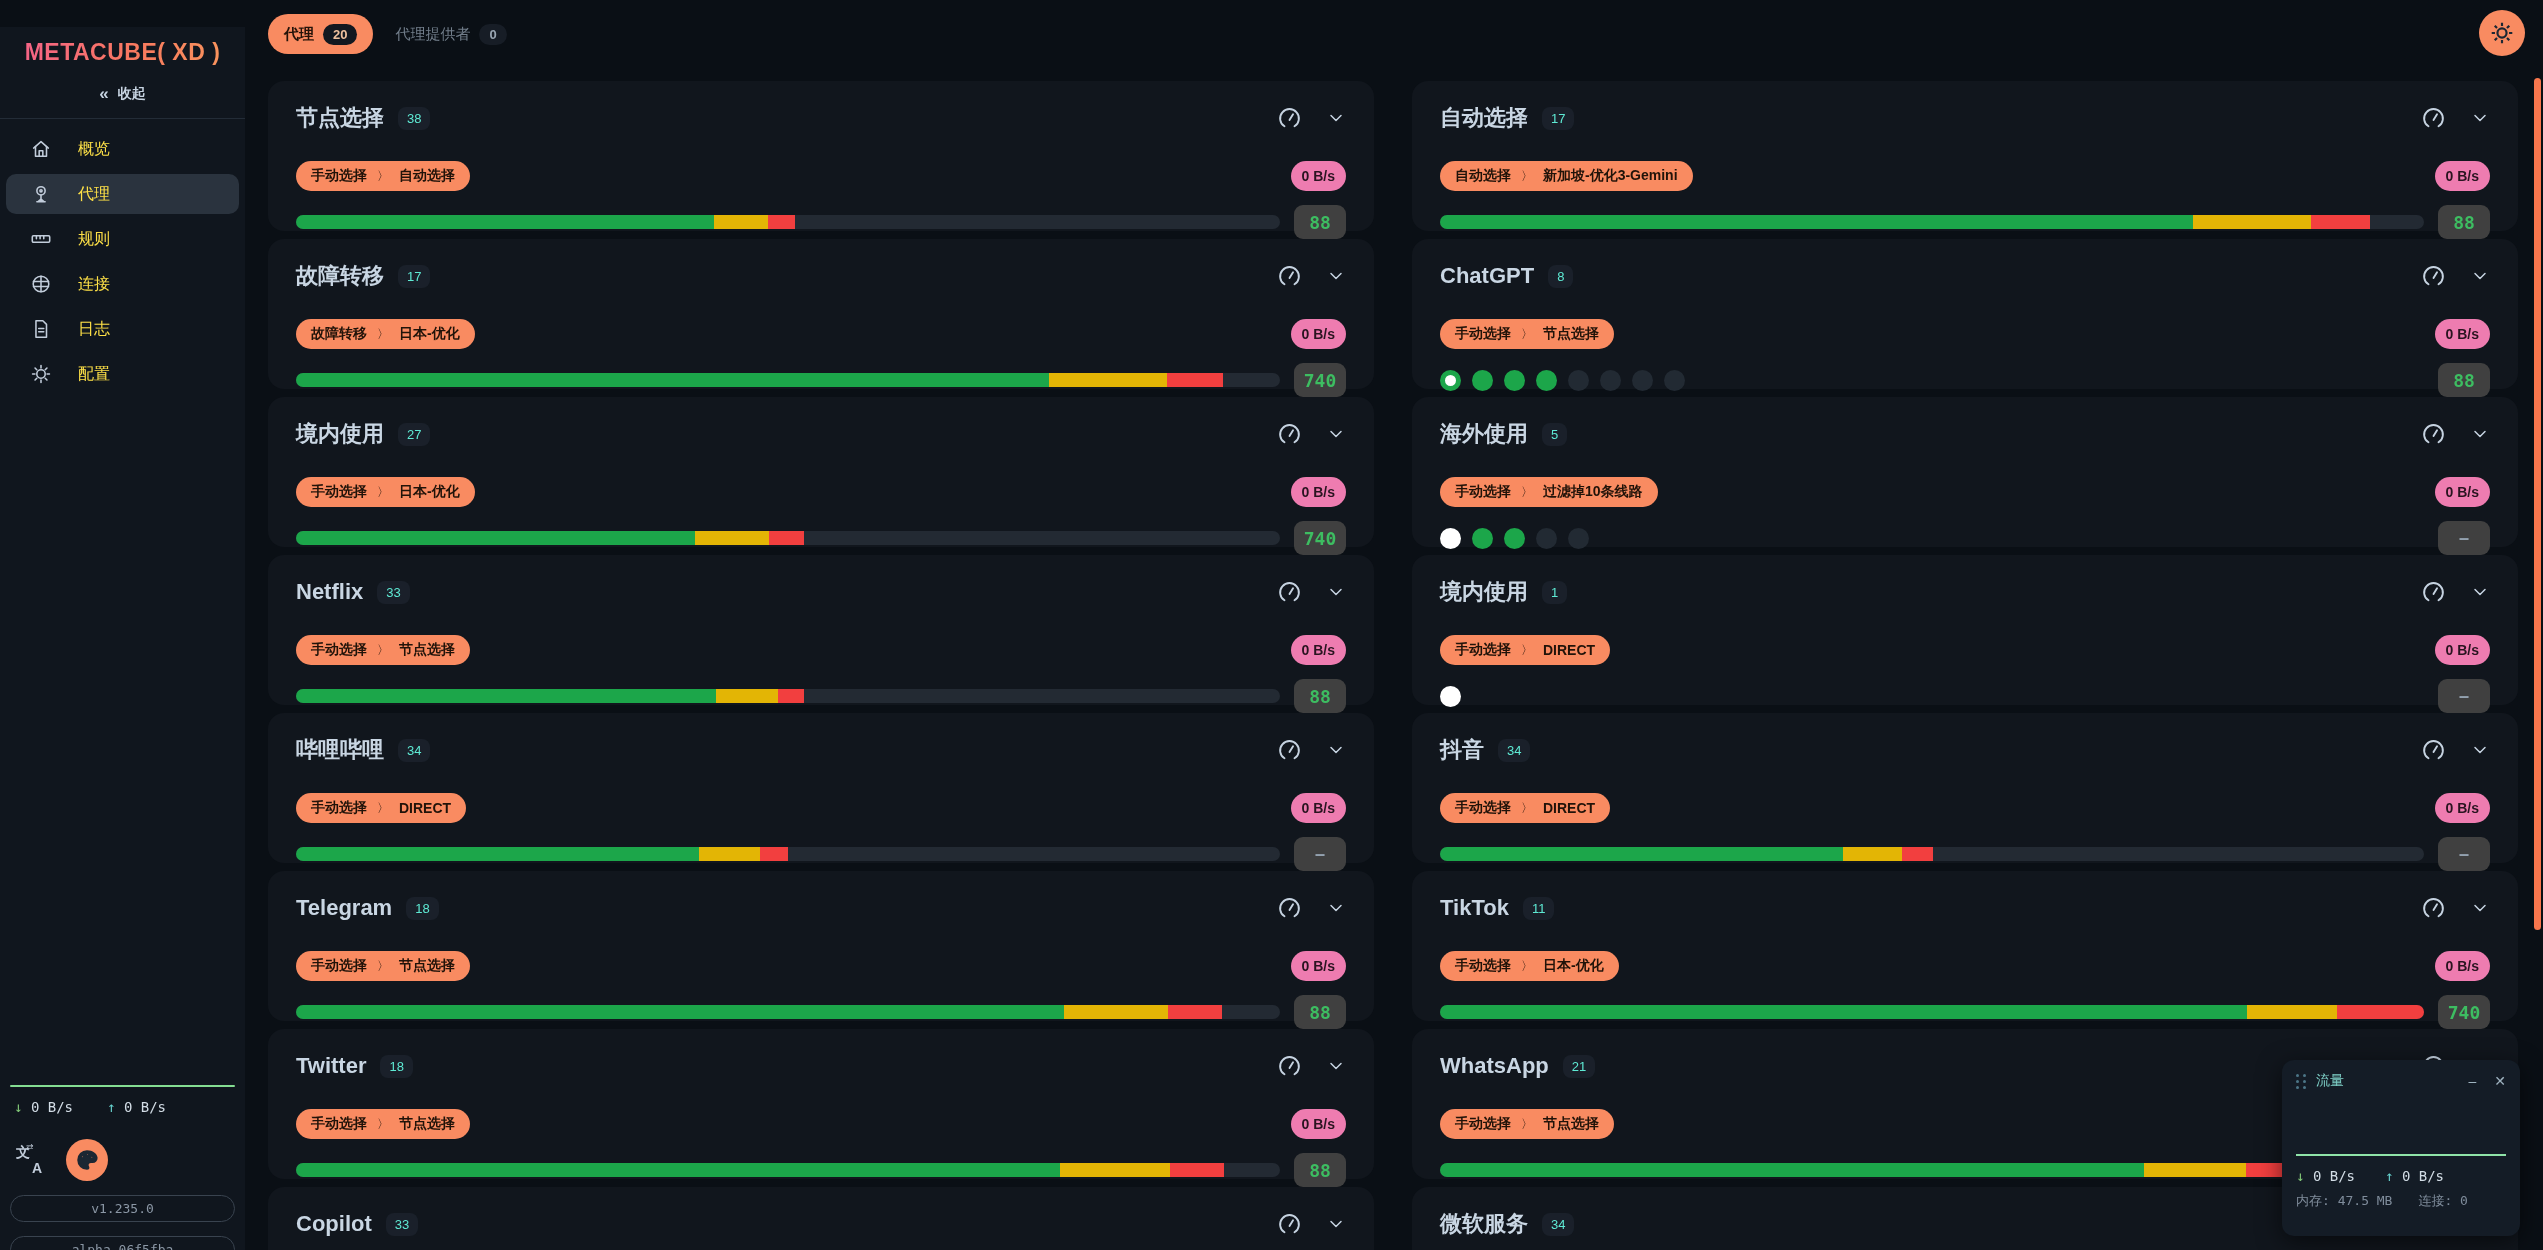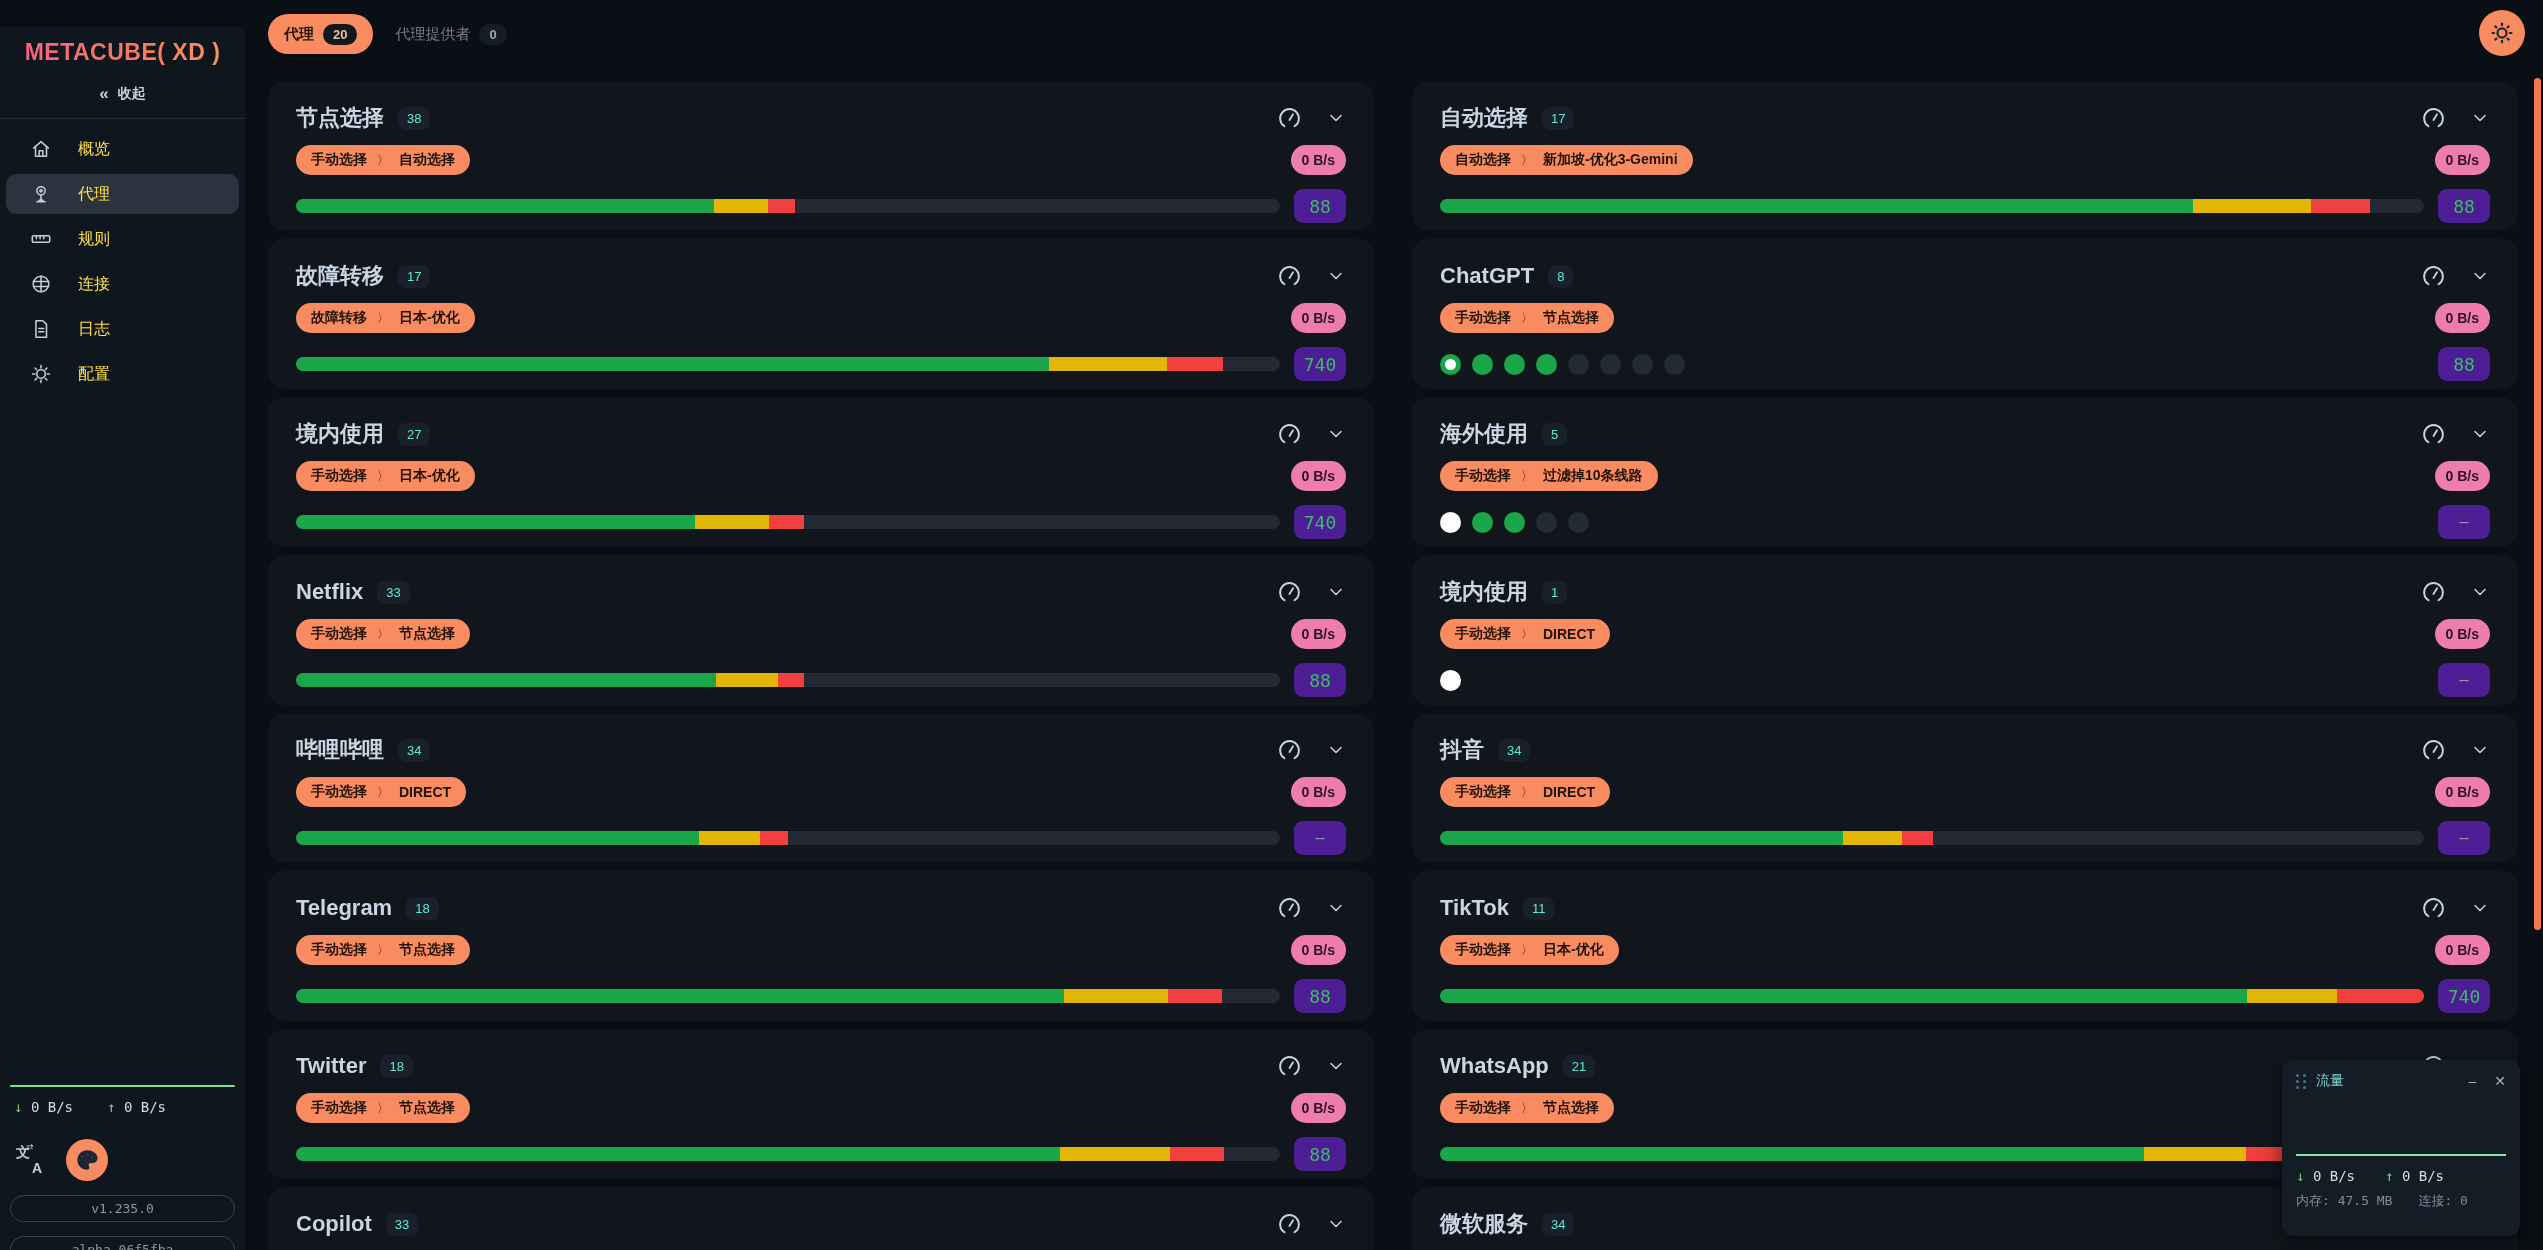--- a/index.html
+++ b/index.html
@@ -46,30 +46,30 @@
 
   
   .content { position:absolute; left:245px; top:75px; right:0; bottom:0; padding:6px 25px 0 23px; }
   .cards { display:grid; grid-template-columns:1fr 1fr; column-gap:38px; grid-auto-rows:150px; row-gap:8px; }
   .card { background:#11161d; border-radius:16px; padding:20px 28px; position:relative; }
   .c-head { display:flex; align-items:center; height:34px; }
   .c-title { font-size:22px; font-weight:bold; color:#c9d6e3; }
   .c-count { margin-left:14px; background:#1a202a; color:#5eead4; font-size:13px; border-radius:8px; padding:4px 9px; }
   .c-icons { margin-left:auto; display:flex; align-items:center; gap:24px; color:#c6d3e1; }
   .c-icons svg { stroke:#c6d3e1; fill:none; stroke-width:1.8; stroke-linecap:round; stroke-linejoin:round; cursor:pointer; }
-  .c-mid { display:flex; align-items:flex-start; margin-top:10px; height:30px; }
+  .c-mid { display:flex; align-items:flex-start; margin-top:26px; height:30px; }
   .sel-badge { display:inline-flex; align-items:center; gap:10px; background:#f98b61; color:#211309; border-radius:15px; height:30px; padding:0 15px; font-size:14px; font-weight:bold; cursor:pointer; }
   .sel-badge .sep { font-size:12px; font-weight:normal; }
   .speed-pill { margin-left:auto; background:#ee7cb0; color:#2a1420; font-size:14px; font-weight:bold; border-radius:15px; height:30px; display:flex; align-items:center; padding:0 11px; }
   .c-bot { display:flex; align-items:center; margin-top:14px; height:34px; }
   .bar { flex:1; height:14px; border-radius:7px; background:#232a33; overflow:hidden; display:flex; }
   .bar .seg { height:100%; }
   .dots { display:flex; gap:11px; }
   .dot { width:21px; height:21px; border-radius:50%; }
-  .lat-pill { margin-left:14px; min-width:52px; height:34px; border-radius:9px; background:#4c1d95; display:flex; align-items:center; justify-content:center; font-size:18px; font-weight:normal; font-family:"DejaVu Sans Mono", monospace; }
+  .lat-pill { margin-left:14px; min-width:52px; height:34px; border-radius:9px; background:#404040; display:flex; align-items:center; justify-content:center; font-size:18px; font-weight:bold; font-family:"DejaVu Sans Mono", monospace; }
 
   
   .fpanel { position:absolute; right:23px; top:1060px; width:238px; height:176px; background:#141c26; border-radius:12px; box-shadow:0 6px 24px rgba(0,0,0,.55); z-index:8; padding:12px 14px; }
   .fp-head { display:flex; align-items:center; color:#7fd1c8; font-size:14px; }
   .fp-grip { display:grid; grid-template-columns:4px 4px; gap:3px; margin-right:9px; cursor:grab; }
   .fp-grip i { width:3px; height:3px; border-radius:50%; background:#4c7687; }
   .fp-win { margin-left:auto; display:flex; gap:18px; color:#9fb3c0; font-size:14px; }
   .fp-win span { cursor:pointer; }
   .fp-chart { height:56px; border-bottom:2px solid #8fe3a8; margin-top:10px; }
   .fp-speeds { display:flex; gap:30px; font-family:"DejaVu Sans Mono", monospace; font-size:14px; color:#d3dde6; margin-top:12px; }

